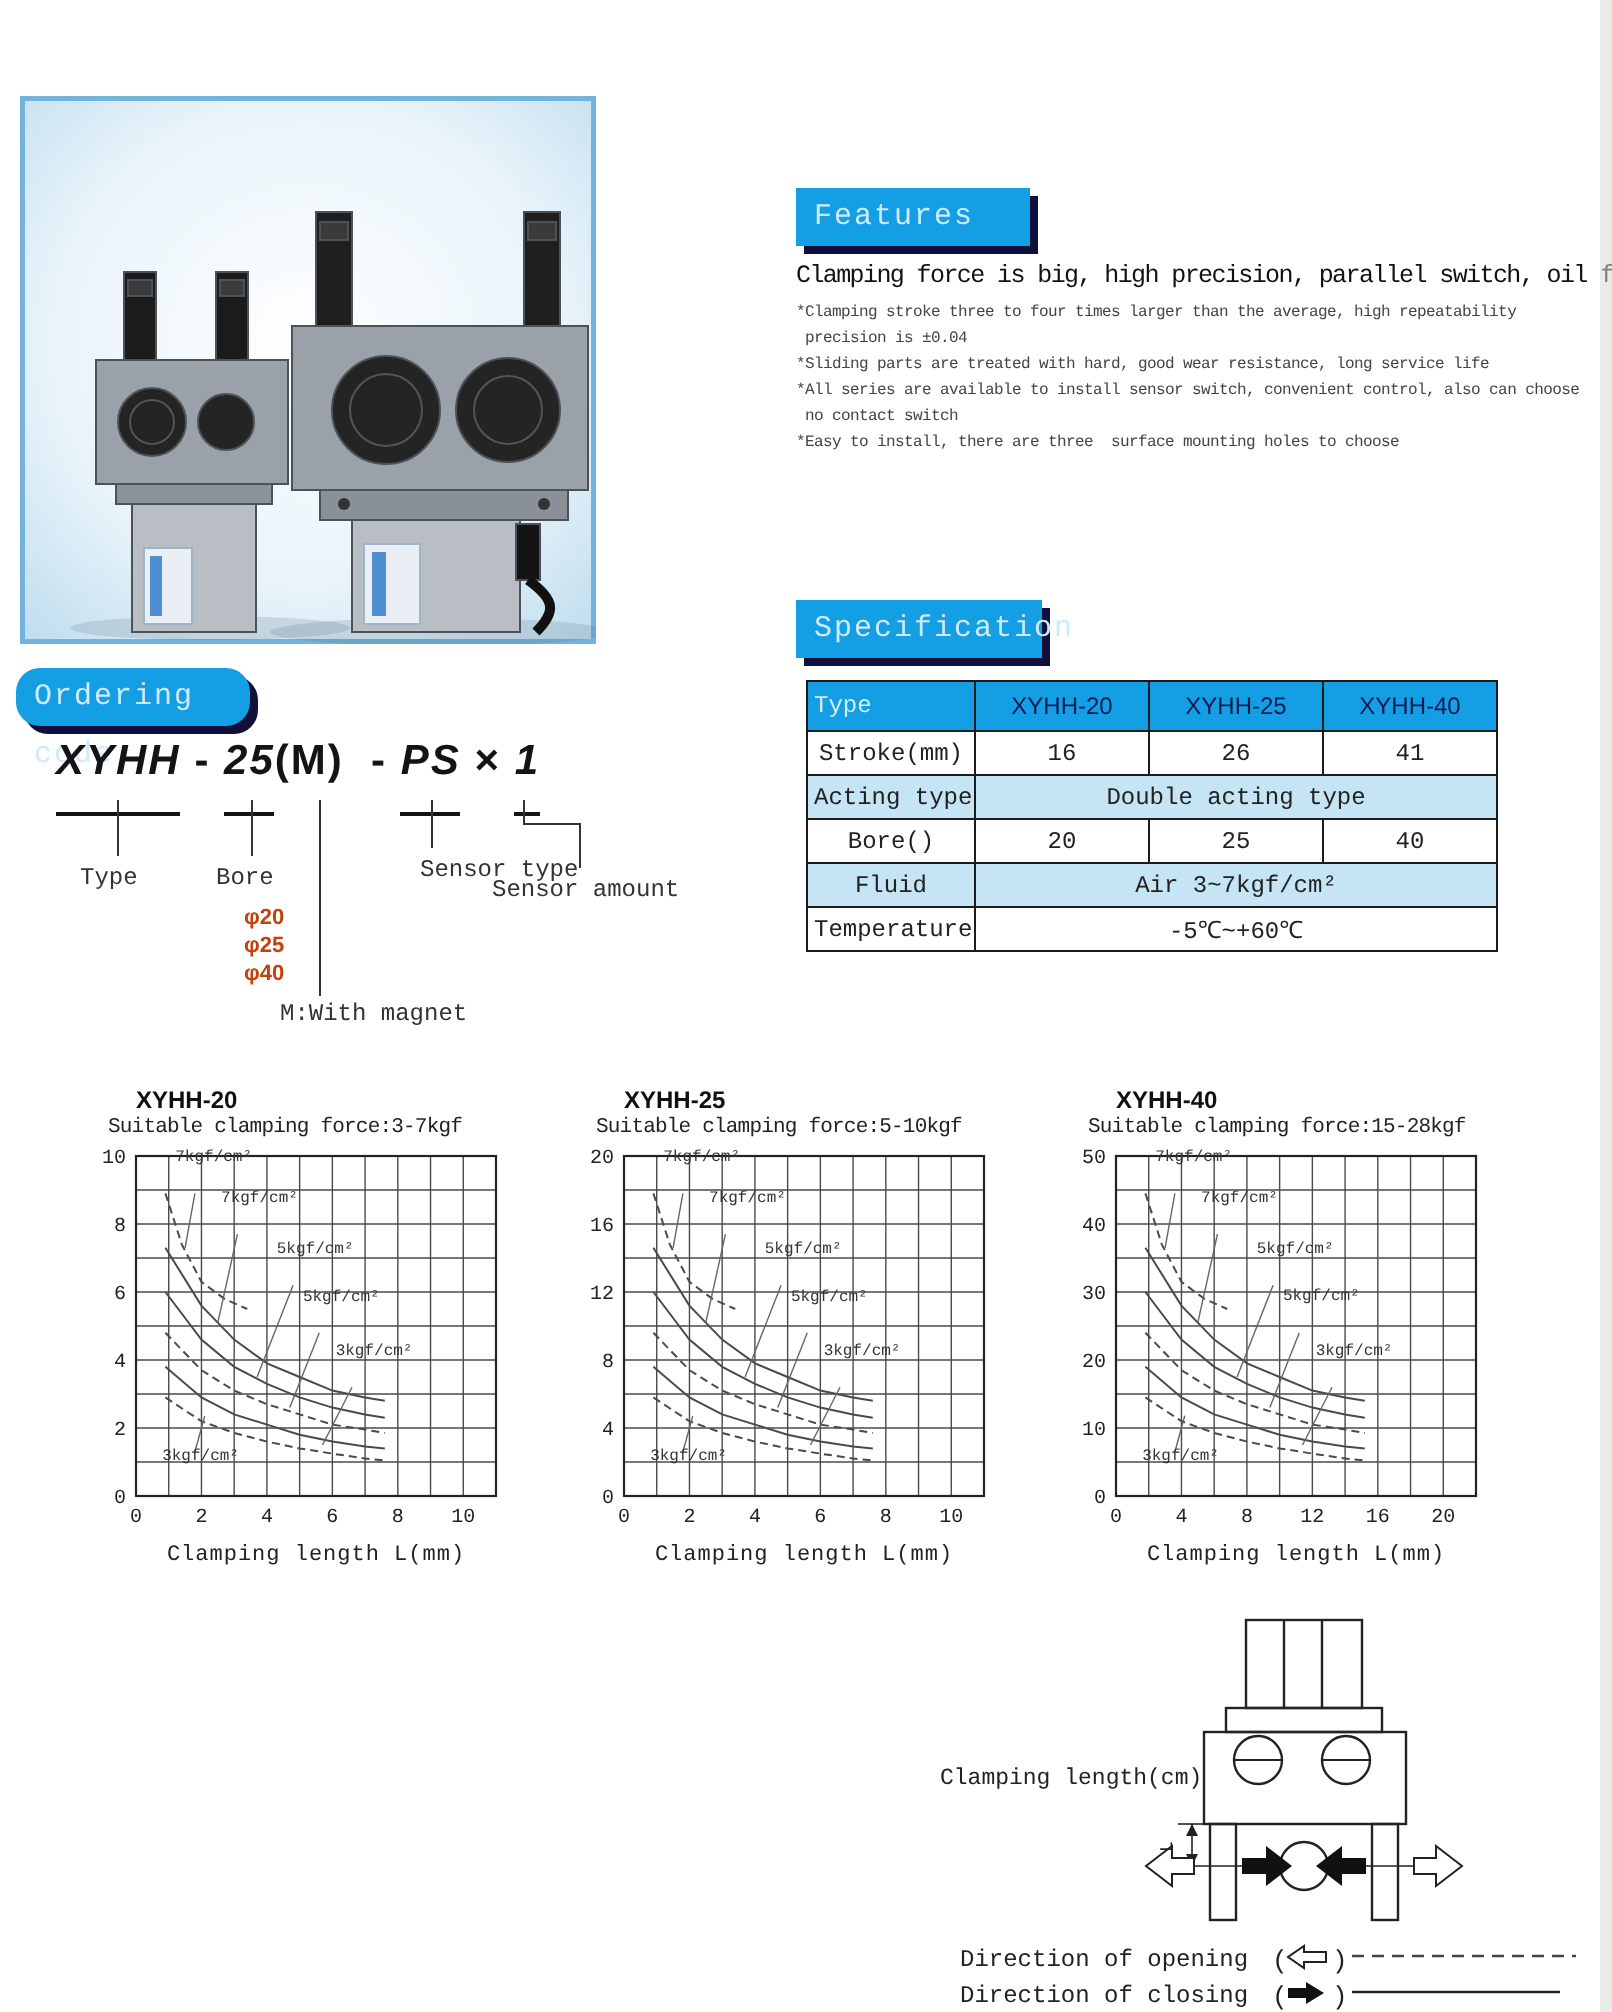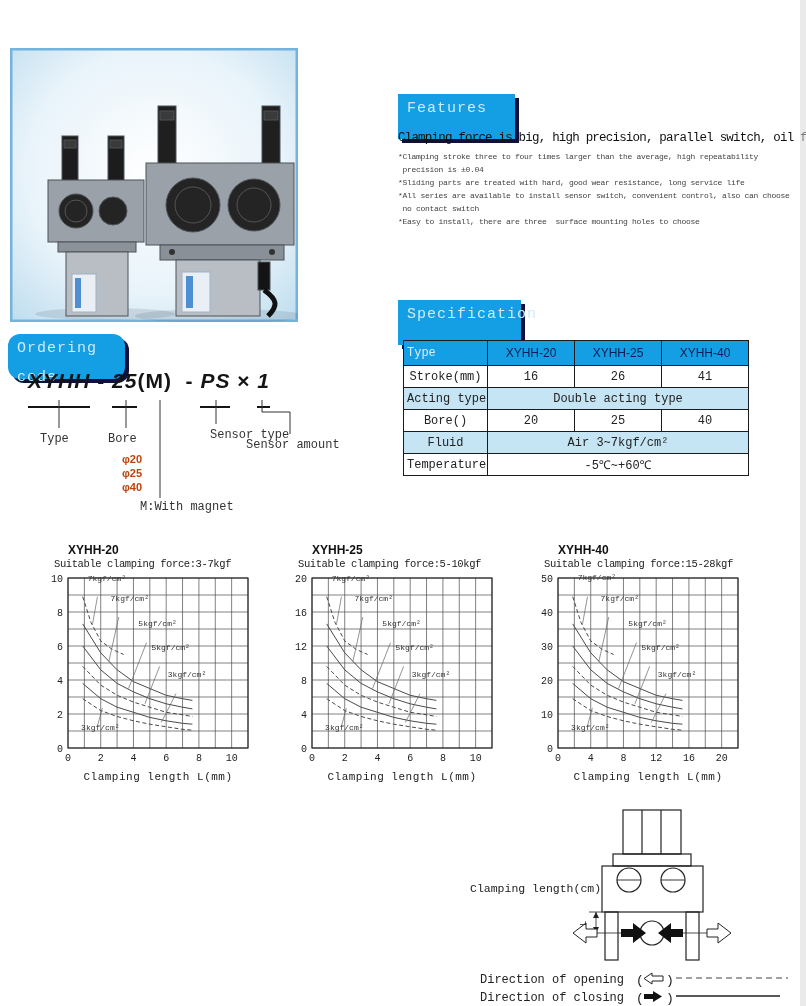--- a/index.html
+++ b/index.html
@@ -1,21 +1,21 @@
 <!DOCTYPE html>
 <html><head>
 <meta charset="utf-8">
 <style>
   html,body{margin:0;padding:0;}
   body{width:806px;height:1006px;background:#ffffff;position:relative;overflow:hidden;
        font-family:"Liberation Mono","DejaVu Sans Mono",monospace;color:#222;}
   #page{position:absolute;inset:0;}
   .abs{position:absolute;}
   
-  .chip{background:#149ee3;color:#cfeafa;font-size:15px;line-height:29px;height:45px;
+  .chip{background:#149ee3;color:#cfeafa;font-size:15px;line-height:29px;height:29px;
         padding-left:9px;box-shadow:4px 4px 0 #10103a;letter-spacing:1px;}
   
   .page-title{font-size:13px;letter-spacing:1.5px;color:#333;}
   
   .headline{font-size:12.5px;letter-spacing:-0.8px;color:#111;white-space:pre;}
   .bullet-line{font-size:8px;letter-spacing:-0.3px;color:#444;line-height:13px;white-space:pre;}
   
   table.spec{border-collapse:collapse;width:345px;table-layout:fixed;}
   table.spec th,table.spec td{border:1px solid #1b1b1b;padding:0 3px;height:21px;
         font-size:12px;font-weight:normal;overflow:hidden;white-space:nowrap;}

